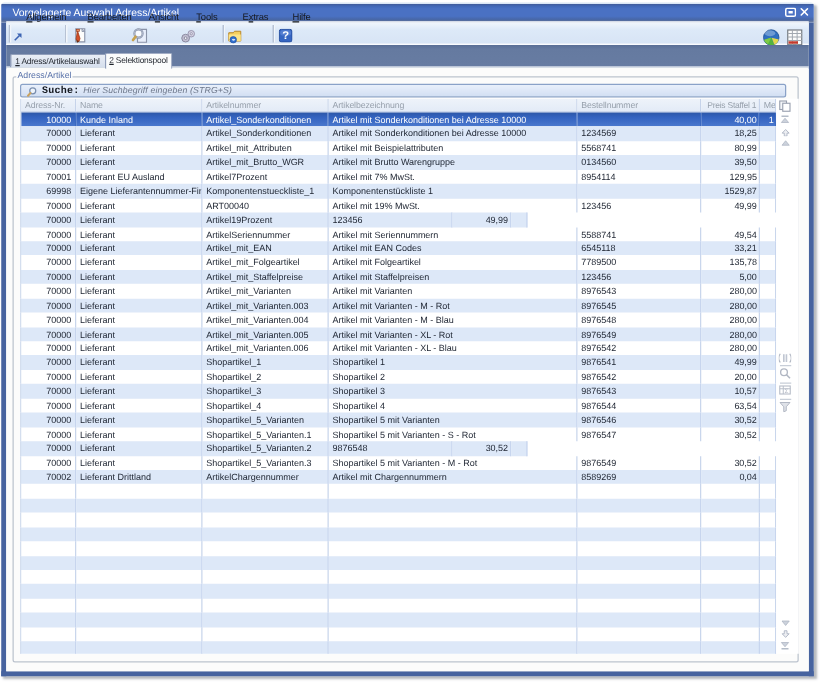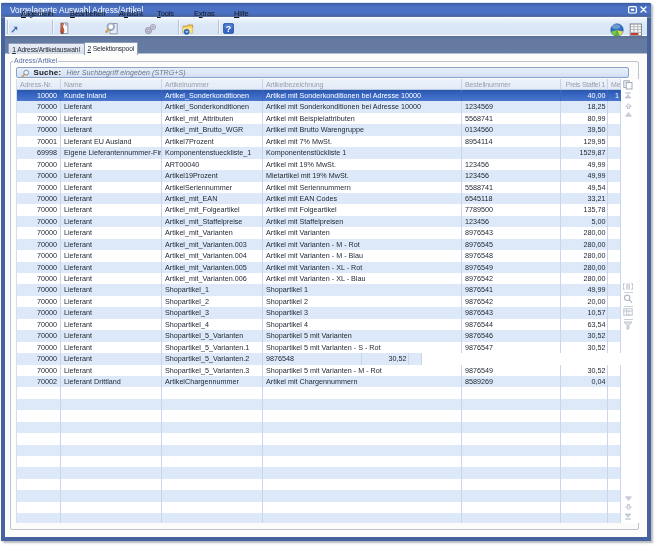--- a/index.html
+++ b/index.html
@@ -45,21 +45,21 @@
   
   #grp { position:absolute; left:9px; top:59px; width:629px; height:469px;
     border:1px solid #bcc3ce; border-radius:2px; }
   #grplbl { position:absolute; left:12px; top:55px; font-size:7px; color:#5771a9;
     z-index:2; background:#fcfcfb; padding:0 1px; letter-spacing:0; }
   
   #search { position:absolute; left:15px; top:64.5px; width:613px; height:11.5px;
     border:1px solid #8aa2c8; border-radius:2px;
     background:linear-gradient(#e9f0fb,#d2dff3); }
   #suche { position:absolute; left:32.5px; top:65px; height:11px; line-height:11px;
-    font-size:8px; font-weight:bold; color:#14181f; letter-spacing:0.2px; }
+    font-size:8px; font-weight:bold; color:#14181f; letter-spacing:0.2px;font-family:Liberation Mono, monospace; }
   #hint { position:absolute; left:65.5px; top:65px; height:11px; line-height:11px;
     font-size:7px; font-style:italic; color:#6c7689; letter-spacing:0.1px; }
   
   #grid { position:absolute; left:15px; top:77px; width:605px; height:443.5px;
     overflow:hidden; background:#fff; }
   .hr { display:flex; height:11px; }
   .hc { background:linear-gradient(#eef3fa,#e3ebf7); color:#97a0ac; font-size:7px;
     line-height:11px; padding:0 3px; border-right:1px solid #c6d3ea;
     border-bottom:1px solid #bdcce6; white-space:nowrap; overflow:hidden;
     letter-spacing:-0.1px; }
@@ -252,21 +252,20 @@
         <div class="c c3">ART00040</div>
         <div class="c c4">Artikel mit 19% MwSt.</div>
         <div class="c c5">123456</div>
         <div class="c c6">49,99</div>
         <div class="c c7"></div>
       </div>
 <div class="row alt">
         <div class="c c1">70000</div>
         <div class="c c2">Lieferant</div>
         <div class="c c3">Artikel19Prozent</div>
-        <div class="c c4">Mietartikel mit 19% MwSt.</div>
         <div class="c c5">123456</div>
         <div class="c c6">49,99</div>
         <div class="c c7"></div>
       </div>
 <div class="row">
         <div class="c c1">70000</div>
         <div class="c c2">Lieferant</div>
         <div class="c c3">ArtikelSeriennummer</div>
         <div class="c c4">Artikel mit Seriennummern</div>
         <div class="c c5">5588741</div>

